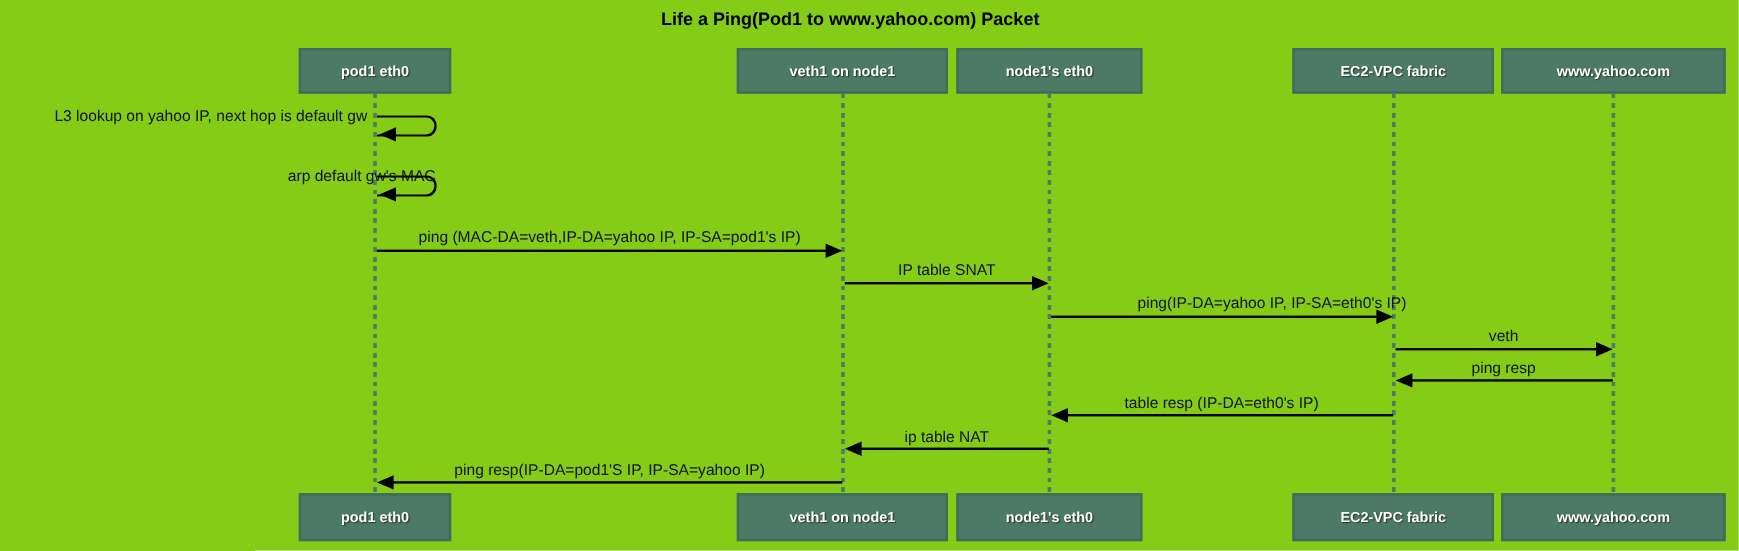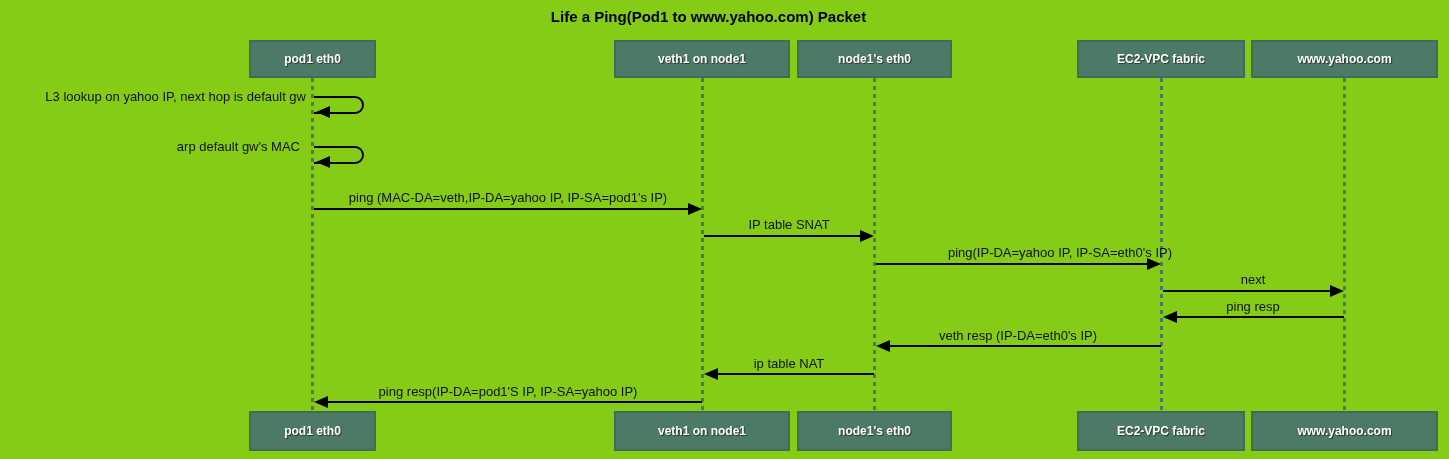--- a/index.html
+++ b/index.html
@@ -72,45 +72,45 @@
       <span>EC2-VPC fabric</span>
     </div>
   <div class="pbox" style="left:1251px; top:40px; width:187px;">
       <span>www.yahoo.com</span>
     </div>
 
   <div class="mlabel-right" style="right:1143px; top:89px;">L3 lookup on yahoo IP, next hop is default gw</div>
   <div class="selfloop" style="left:314px; top:96px;"></div>
   <div class="ah-l" style="left:316px; top:106px;"></div>
 
-  <div class="mlabel-right" style="right:1149px; top:139px;">arp default gw's MAC</div>
+  <div class="mlabel-right" style="right:1086px; top:139px;">arp default gw's MAC</div>
   <div class="selfloop" style="left:314px; top:146px;"></div>
   <div class="ah-l" style="left:316px; top:156px;"></div>
 
   <div class="mlabel" style="left:508px; top:190px;">ping (MAC-DA=veth,IP-DA=yahoo IP, IP-SA=pod1's IP)</div>
   <div class="mline" style="left:314px; top:208px; width:378px;"></div>
   <div class="ah-r" style="left:688px; top:203px;"></div>
 
   <div class="mlabel" style="left:789px; top:217px;">IP table SNAT</div>
   <div class="mline" style="left:704px; top:235px; width:160px;"></div>
   <div class="ah-r" style="left:860px; top:230px;"></div>
 
   <div class="mlabel" style="left:1018px; top:245px;margin-left:42px;">ping(IP-DA=yahoo IP, IP-SA=eth0's IP)</div>
   <div class="mline" style="left:876px; top:263px; width:275px;"></div>
   <div class="ah-r" style="left:1147px; top:258px;"></div>
 
-  <div class="mlabel" style="left:1253px; top:272px;">next</div>
+  <div class="mlabel" style="left:1253px; top:272px;">veth</div>
   <div class="mline" style="left:1163px; top:290px; width:171px;"></div>
   <div class="ah-r" style="left:1330px; top:285px;"></div>
 
   <div class="mlabel" style="left:1253px; top:299px;">ping resp</div>
   <div class="mline" style="left:1173px; top:316px; width:171px;"></div>
   <div class="ah-l" style="left:1163px; top:311px;"></div>
 
-  <div class="mlabel" style="left:1018px; top:328px;">veth resp (IP-DA=eth0's IP)</div>
+  <div class="mlabel" style="left:1018px; top:328px;">table resp (IP-DA=eth0's IP)</div>
   <div class="mline" style="left:886px; top:345px; width:275px;"></div>
   <div class="ah-l" style="left:876px; top:340px;"></div>
 
   <div class="mlabel" style="left:789px; top:356px;">ip table NAT</div>
   <div class="mline" style="left:714px; top:373px; width:160px;"></div>
   <div class="ah-l" style="left:704px; top:368px;"></div>
 
   <div class="mlabel" style="left:508px; top:384px;">ping resp(IP-DA=pod1'S IP, IP-SA=yahoo IP)</div>
   <div class="mline" style="left:324px; top:401px; width:378px;"></div>
   <div class="ah-l" style="left:314px; top:396px;"></div>

